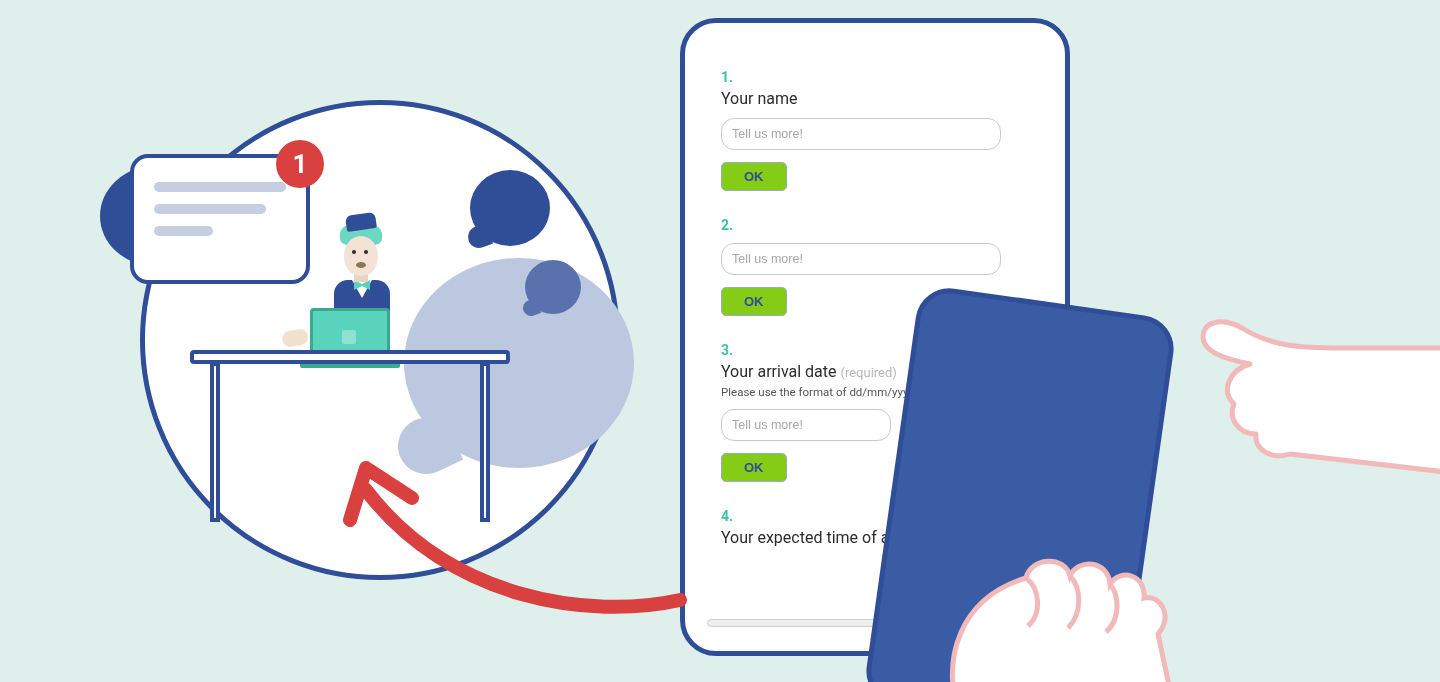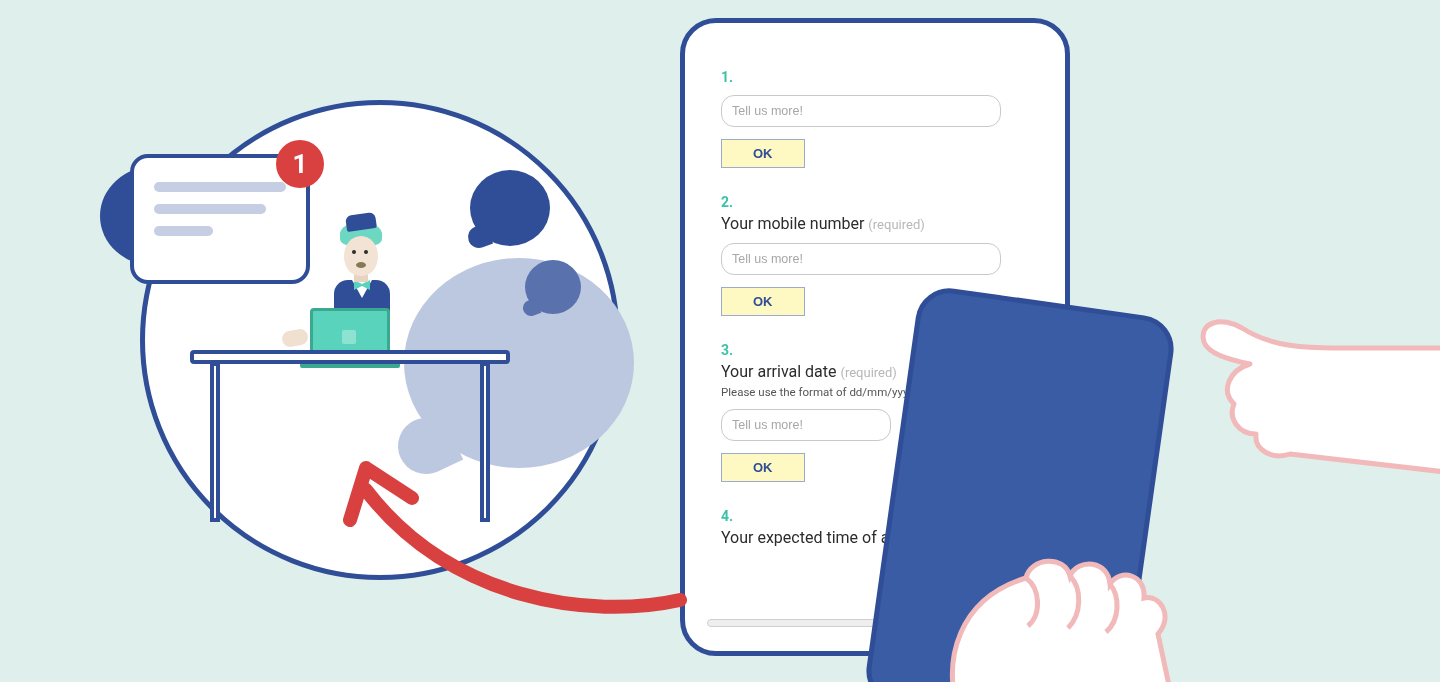--- a/index.html
+++ b/index.html
@@ -226,27 +226,27 @@
     border-radius:13px;
     padding:8px 10px;
     font-size:12.5px;
     color:#333;
   }
   .qinput::placeholder { color:#a7a7a7; }
   .ok-btn {
     margin-top:12px;
     margin-bottom:20px;
     display:inline-block;
-    background:#fef9c3;
+    background:#84cc16;
     border:1px solid #9aabce;
     color:#2f4e97;
     font-weight:700;
     font-size:13px;
-    padding:6px 31px;
-    border-radius:0;
+    padding:6px 22px;
+    border-radius:5px;
     cursor:pointer;
   }
 
   .progress-track {
     position:absolute;
     bottom:24px; left:22px;
     width:210px; height:8px;
     background:#eee;
     border:1px solid #cfcfcf;
     border-radius:5px;
@@ -336,31 +336,30 @@
 
 <svg class="red-arrow" viewBox="0 0 360 180">
   <path d="M350 150 C 260 170, 120 150, 36 40" fill="none" stroke="#d94141" stroke-width="14" stroke-linecap="round"></path>
   <path d="M20 70 L36 18 L82 48" fill="none" stroke="#d94141" stroke-width="14" stroke-linecap="round" stroke-linejoin="round"></path>
 </svg>
 
 <div class="phone-frame">
 
   <div class="q">
     <div class="qnum">1.</div>
+    <div class="qlabel">
+      <span>Your name</span>
+    </div>
     <input class="qinput" placeholder="Tell us more!" style="">
     <br>
     <button class="ok-btn">OK</button>
   </div>
 
   <div class="q">
     <div class="qnum">2.</div>
-    <div class="qlabel">
-      <span>Your mobile number</span>
-      <span class="qreq">(required)</span>
-    </div>
     <input class="qinput" placeholder="Tell us more!" style="">
     <br>
     <button class="ok-btn">OK</button>
   </div>
 
   <div class="q">
     <div class="qnum">3.</div>
     <div class="qlabel">
       <span>Your arrival date</span>
       <span class="qreq">(required)</span>

